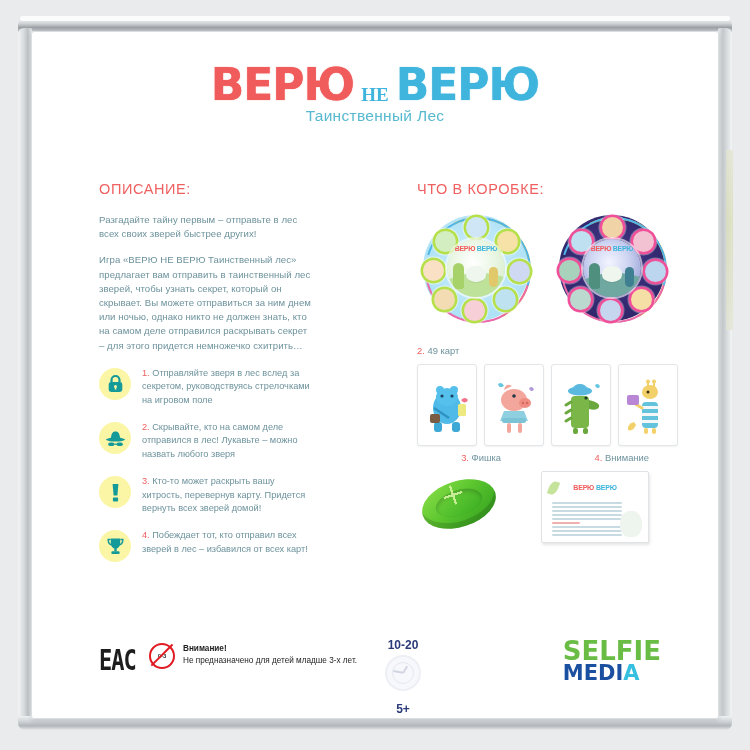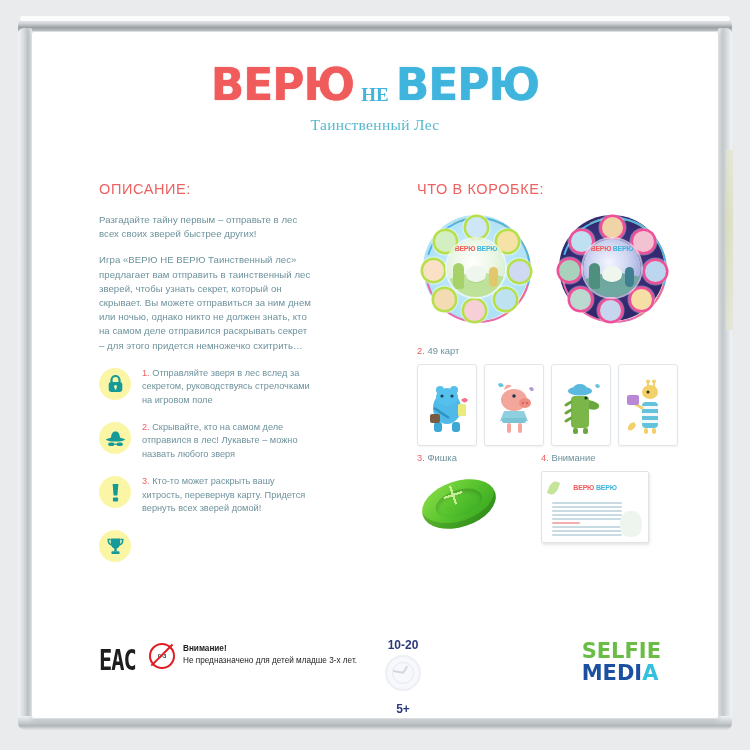--- a/index.html
+++ b/index.html
@@ -65,22 +65,22 @@
     text-transform:uppercase;position:relative;
   }
   .logo-red{color:#f05b5b;text-shadow:0 0 1px #f05b5b;}
   .logo-blue{color:#3fb4dd;text-shadow:0 0 1px #3fb4dd;}
   .logo-ne{
     font-family:Liberation Serif, serif;font-weight:bold;
     font-size:19px;color:#3fb4dd;text-transform:uppercase;
     padding:0 7px 3px 7px;letter-spacing:0px;
   }
   #subtitle{
-    margin-top:9px;font-size:15.5px;color:#57b9cf;letter-spacing:.3px;
-    font-family:Liberation Serif, serif;
+    font-size:15.5px;color:#57b9cf;letter-spacing:.3px;
+    font-family:Liberation Sans, sans-serif;
     text-align:center;
   }
 
   
   .col{position:absolute;top:150px;}
   #col-left{left:68px;width:215px;}
   #col-right{left:386px;width:265px;}
   .section-head{
     font-size:14.5px;color:#ef6060;letter-spacing:.6px;
     font-family:"Liberation Sans", sans-serif;font-weight:normal;
@@ -167,21 +167,21 @@
   .arc.c{border-top-color:#4fb5e6;border-left-color:#4fb5e6;transform:rotate(62deg);}
 
   
   .card{
     width:58px;height:80px;background:#fff;border:1px solid #e2e6e8;border-radius:3px;
     position:relative;overflow:hidden;box-shadow:0 1px 2px rgba(0,0,0,.06);
   }
   .card .body{position:absolute;left:50%;bottom:9px;transform:translateX(-50%);}
 
   
-  .row-bottom{display:flex;gap:40px;margin-top:6px;}
+  .row-bottom{display:flex;gap:40px;margin-top:6px;text-align:right;}
   .chip{
     width:84px;height:64px;position:relative;
   }
   .chip .ring{
     position:absolute;left:4px;top:10px;width:76px;height:46px;border-radius:50%;
     background:linear-gradient(150deg,#8de04a 0%,#5cc62f 45%,#2f9e1d 100%);
     transform:rotate(-18deg);
     box-shadow:inset 0 -6px 0 rgba(0,0,0,.14);
   }
   .chip .hole{
@@ -261,21 +261,21 @@
   }
   .spec .ic.clock .hh{position:absolute;left:50%;top:50%;width:1.6px;height:8px;background:#cdd1de;transform-origin:bottom center;transform:translate(-50%,-100%) rotate(30deg);}
   .spec .ic.clock .mm{position:absolute;left:50%;top:50%;width:1.6px;height:10px;background:#cdd1de;transform-origin:bottom center;transform:translate(-50%,-100%) rotate(-80deg);}
   .spec .ic.smile .eye{position:absolute;top:11px;width:2.5px;height:2.5px;border-radius:50%;background:#d2d5e1;}
   .spec .ic.smile .eye.l{left:9px;}
   .spec .ic.smile .eye.r{right:9px;}
   .spec .ic.smile .mo{position:absolute;left:8px;bottom:8px;width:14px;height:6px;border-bottom:2px solid #d2d5e1;border-radius:0 0 40% 40%;}
 
   .brand{position:absolute;right:58px;top:2px;text-align:left;}
   .brand .s1{
-    font-family:"DejaVu Sans", sans-serif;font-weight:bold;font-size:21px;
+    font-family:"DejaVu Sans", sans-serif;font-weight:bold;font-size:26px;
     color:#69bd45;letter-spacing:0px;line-height:21px;
   }
   .brand .s2{
     font-family:"DejaVu Sans", sans-serif;font-weight:bold;font-size:21px;
     color:#1b4fa0;letter-spacing:0px;line-height:22px;
   }
   .brand .s2 .a{color:#35c0e0;}
 </style>
 </head>
 <body>
@@ -340,20 +340,21 @@
 
       <div class="feat">
         <div class="feat-badge">
           <svg width="19" height="19" viewBox="0 0 19 19">
               <path d="M4.8 1.4h9.4v5.2c0 2.9-2.1 5-4.7 5s-4.7-2.1-4.7-5z" fill="#159a9a"></path>
               <path d="M4.6 2.6H2.2c0 3.4 1.3 4.8 3 5.1M14.4 2.6h2.4c0 3.4-1.3 4.8-3 5.1" fill="none" stroke="#159a9a" stroke-width="1.5"></path>
               <rect x="8.3" y="11" width="2.4" height="3.4" fill="#159a9a"></rect>
               <rect x="5.4" y="14.2" width="8.2" height="2.8" rx="1" fill="#159a9a"></rect>
             </svg>
         </div>
+        <div class="feat-text"><span class="n">4.</span> <span>Побеждает тот, кто отправил всех зверей в лес – избавился от всех карт!</span></div>
       </div>
     </div>
 
     <div class="col" id="col-right">
       <h2 class="section-head">ЧТО В КОРОБКЕ:</h2>
 
 
       <div class="boards">
         <div class="board day">
           <div class="disc"></div>

